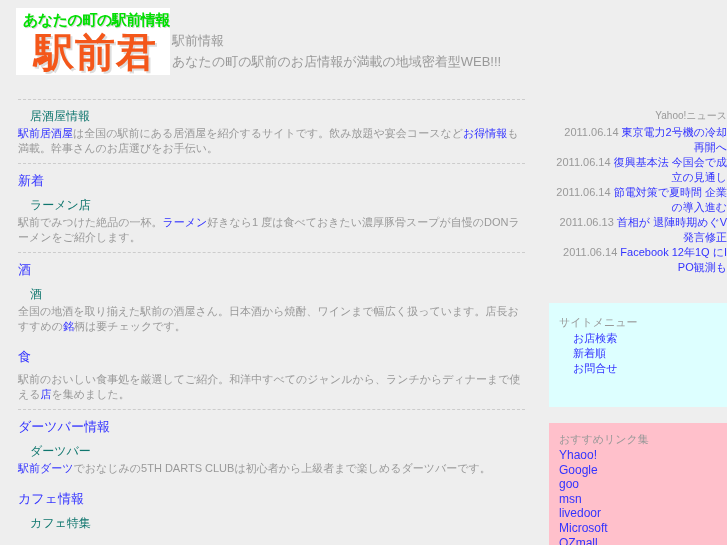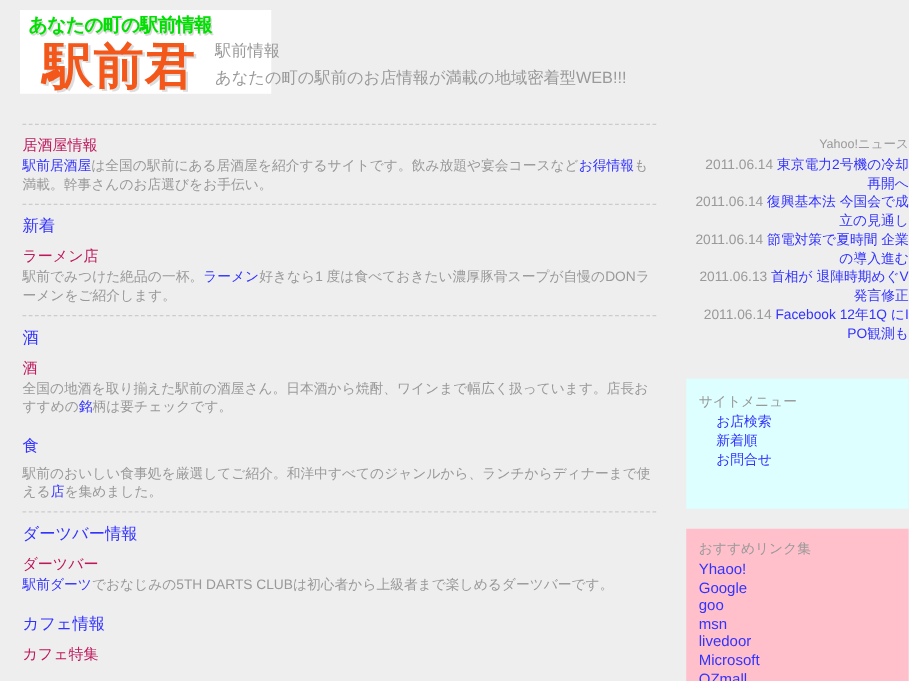--- a/index.html
+++ b/index.html
@@ -15,21 +15,21 @@
   .page { position: relative; width: 727px; height: 545px; }
 
   
   .header {
     position: absolute; left: 0; top: 0;
     width: 727px; height: 92px;
     background: #eeeeee;
   }
   .logo-box {
     position: absolute; left: 16px; top: 8px;
-    width: 201px; height: 67px;
+    width: 154px; height: 67px;
     background: #ffffff;
     overflow: hidden;
     font-family: Liberation Serif, serif;
   }
   .logo-line1 {
     position: absolute; left: 7px; top: 3px;
     font-size: 15px; font-weight: bold;
     color: #00e000;
     letter-spacing: -0.5px;
     text-shadow: 1px 1px 0 #d8d8d8;
@@ -67,22 +67,22 @@
     font-size: 13px; line-height: 20px;
     color: #3333ff; font-weight: normal;
     margin: 0 0 5px 0;
     display: block;
     text-decoration: none;
     cursor: pointer;
     white-space: nowrap;
   }
   .sec-sub {
     font-size: 12px; line-height: 18px;
-    color: #be185d;
-    margin: 0 0 1px 0;
+    color: #0f766e;
+    margin: 0 0 1px 12px;
     display: block;
     text-decoration: none;
     cursor: pointer;
     white-space: nowrap;
   }
   .sec-body {
     font-size: 11px; line-height: 15px;
     color: #999999;
     width: 507px;
     word-break: break-all;

